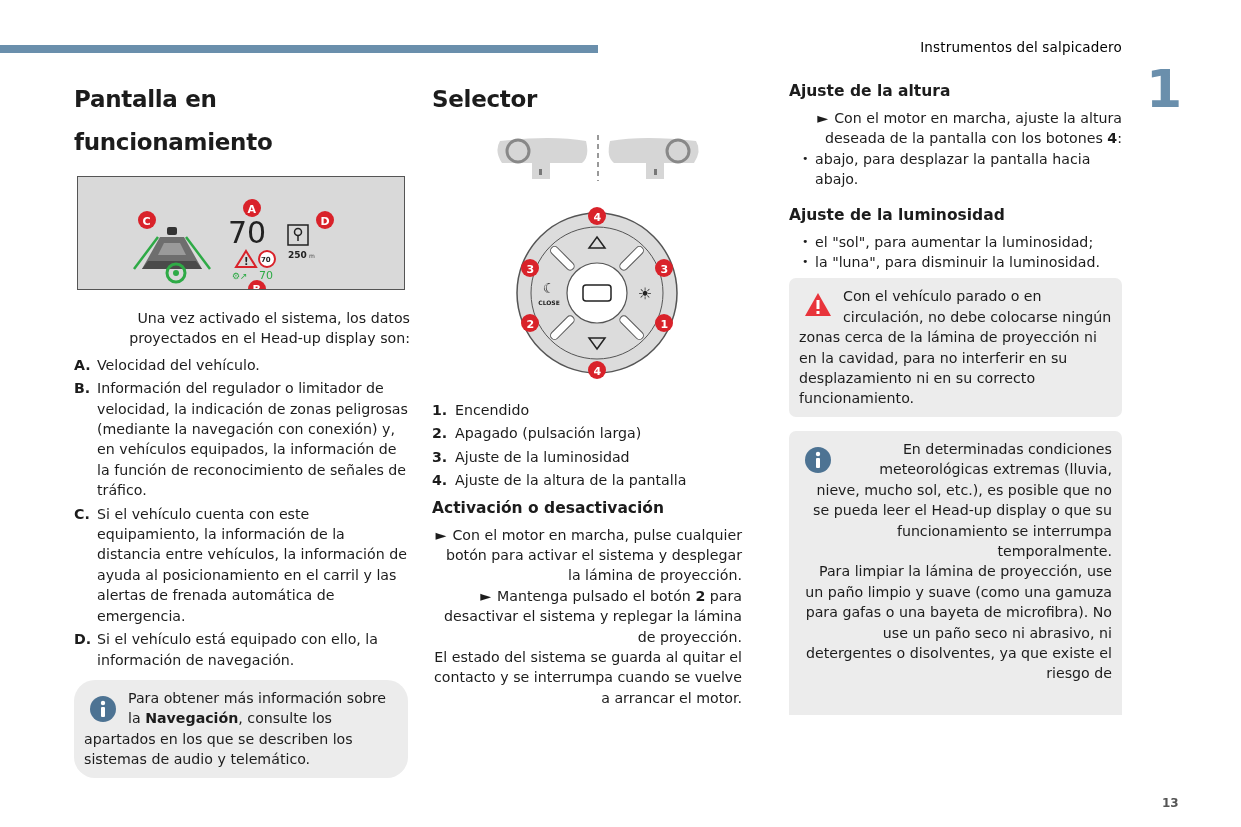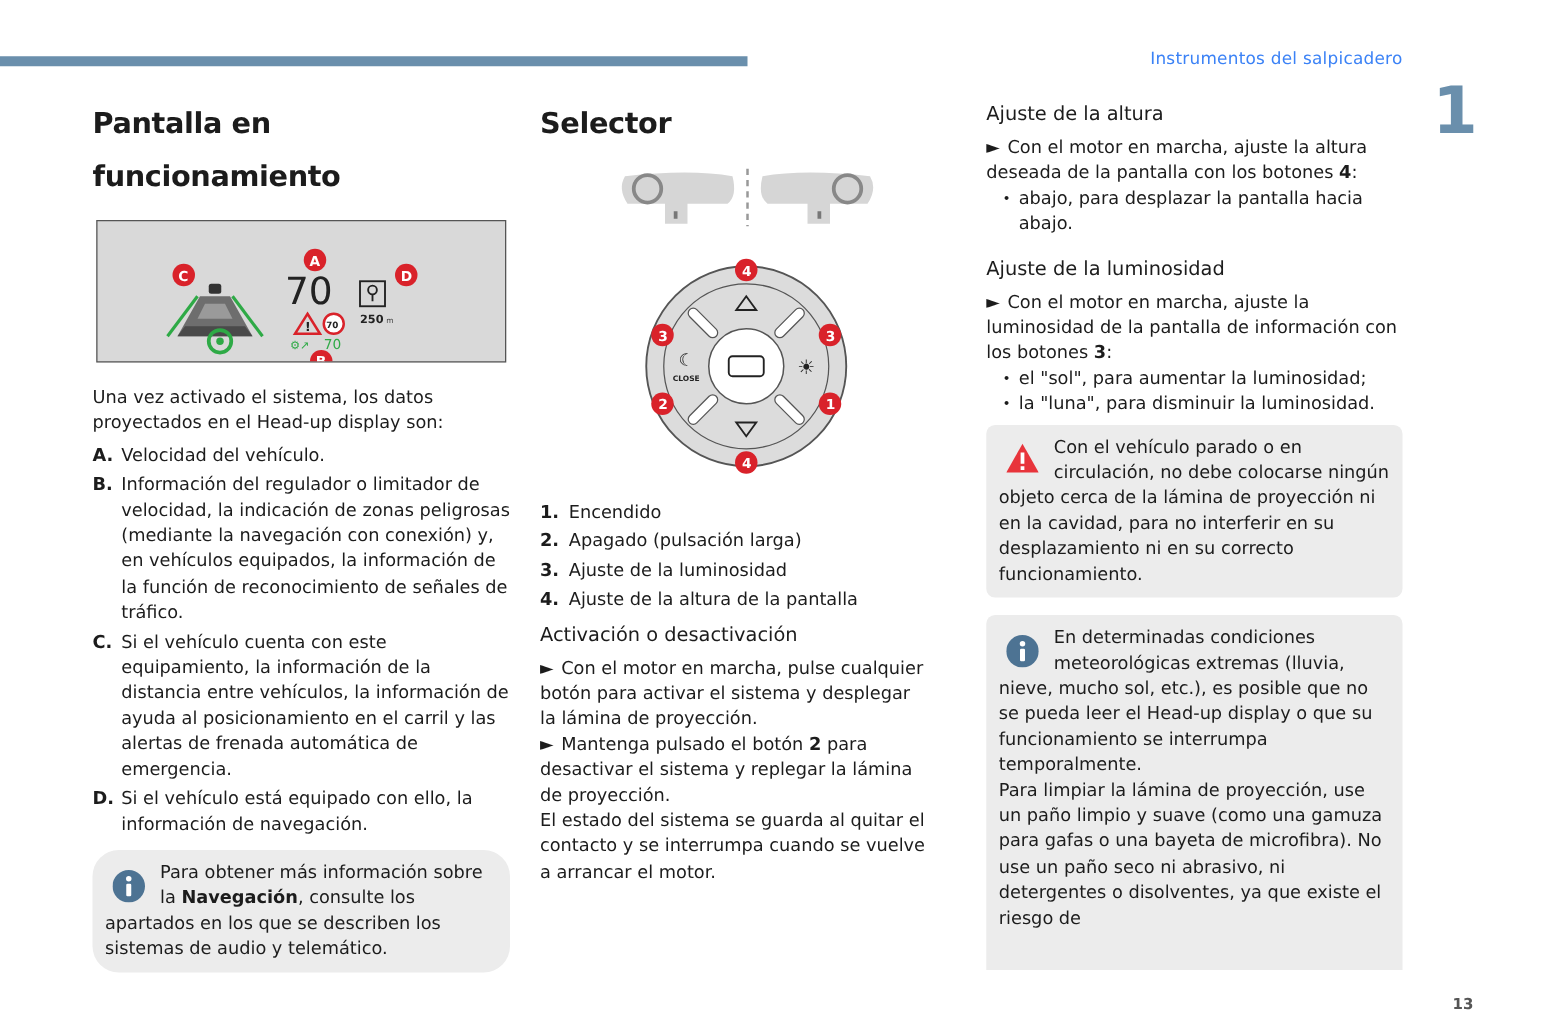--- a/index.html
+++ b/index.html
@@ -1,30 +1,30 @@
 <!DOCTYPE html>
 <html><head>
 <meta charset="utf-8">
 <style>
   html, body { margin:0; padding:0; background:#ffffff; }
   body { width:1241px; height:827px; position:relative; overflow:hidden;
          font-family:"DejaVu Sans", sans-serif; color:#1c1c1c; }
   .topbar { position:absolute; left:0; top:45px; width:598px; height:8px; background:#6a8fac; }
-  .running-head { position:absolute; right:119px; top:39px; font-size:13.5px; color:#3b82f6; letter-spacing:0.2px; }
+  .running-head { position:absolute; right:119px; top:39px; font-size:13.5px; color:#000000; letter-spacing:0.2px; }
   .chapter-num { position:absolute; left:1146px; top:63px; font-size:52px; font-weight:bold; color:#6a8fac; line-height:1; }
   .page-num { position:absolute; left:1162px; top:796px; font-size:12px; font-weight:bold; color:#555; }
 
   .col { position:absolute; top:78px; font-size:14.2px; line-height:20.4px; }
   .col1 { left:74px; width:336px; }
   .col2 { left:432px; width:310px; }
   .col3 { left:789px; width:333px; }
 
   h1 { font-size:23px; font-weight:bold; margin:0 0 12px 0; line-height:43px; letter-spacing:-0.3px; }
-  h2 { font-size:15.5px; font-weight:normal; margin:0 0 6px 0; line-height:22px; }
-  p { margin:0; }
+  h2 { font-size:15.5px; font-weight:bold; margin:0 0 6px 0; line-height:22px; }
+  p { margin:0;text-align:right; }
   .lst { margin:0; padding:0; list-style:none; }
   .lst li { position:relative; padding-left:23px; margin-bottom:3px; }
   .lst li .mk { position:absolute; left:0; top:0; font-weight:bold; }
   .bul { margin:0; padding:0; list-style:none; }
   .bul li { position:relative; padding-left:26px; }
   .bul li::before { content:"•"; position:absolute; left:13px; font-size:11px; }
   .box { background:#ececec; border-radius:7px; padding:8px 10px 8px 10px; position:relative; }
   .box .ico { float:left; width:26px; height:26px; margin:8px 12px 0 6px; }
   .arrow { margin-right:6px; }
   b { font-weight:bold; }
@@ -191,33 +191,32 @@
 </div>
 
 <div class="col col3" style="top:80px;">
   <h2>Ajuste de la altura</h2>
   <p><span class="arrow">►</span><span>Con el motor en marcha, ajuste la altura deseada de la pantalla con los botones </span><b>4</b><span>:</span></p>
   <ul class="bul">
     <li>abajo, para desplazar la pantalla hacia abajo.</li>
   </ul>
 
   <h2 style="margin-top:14px;">Ajuste de la luminosidad</h2>
-  <p><span class="arrow">►</span><span>Con el motor en marcha, ajuste la luminosidad de la pantalla de información con los botones </span><b>3</b><span>:</span></p>
   <ul class="bul">
     <li>el "sol", para aumentar la luminosidad;</li>
     <li>la "luna", para disminuir la luminosidad.</li>
   </ul>
 
   <div class="box" style="margin-top:6px;">
     <svg class="ico" viewBox="0 0 26 26" style="margin-top:6px;">
       <polygon points="13,1 26,24 0,24" fill="#e8343b"></polygon>
       <rect x="11.5" y="8" width="3" height="9" fill="#fff"></rect>
       <rect x="11.5" y="19" width="3" height="3" fill="#fff"></rect>
     </svg>
-    <span>Con el vehículo parado o en circulación, no debe colocarse ningún objeto cerca de la lámina de proyección ni en la cavidad, para no interferir en su desplazamiento ni en su correcto funcionamiento.</span>
+    <span>Con el vehículo parado o en circulación, no debe colocarse ningún zonas cerca de la lámina de proyección ni en la cavidad, para no interferir en su desplazamiento ni en su correcto funcionamiento.</span>
   </div>
 
   <div class="box" style="margin-top:14px;height:268px;border-bottom-left-radius:0;border-bottom-right-radius:0;">
     <svg class="ico" viewBox="0 0 26 26">
       <circle cx="13" cy="13" r="13" fill="#4d7393"></circle>
       <circle cx="13" cy="7" r="2.2" fill="#fff"></circle>
       <rect x="11" y="11" width="4" height="10" rx="1" fill="#fff"></rect>
     </svg>
     <p>En determinadas condiciones meteorológicas extremas (lluvia, nieve, mucho sol, etc.), es posible que no se pueda leer el Head-up display o que su funcionamiento se interrumpa temporalmente.</p>
     <p>Para limpiar la lámina de proyección, use un paño limpio y suave (como una gamuza para gafas o una bayeta de microfibra). No use un paño seco ni abrasivo, ni detergentes o disolventes, ya que existe el riesgo de</p>

